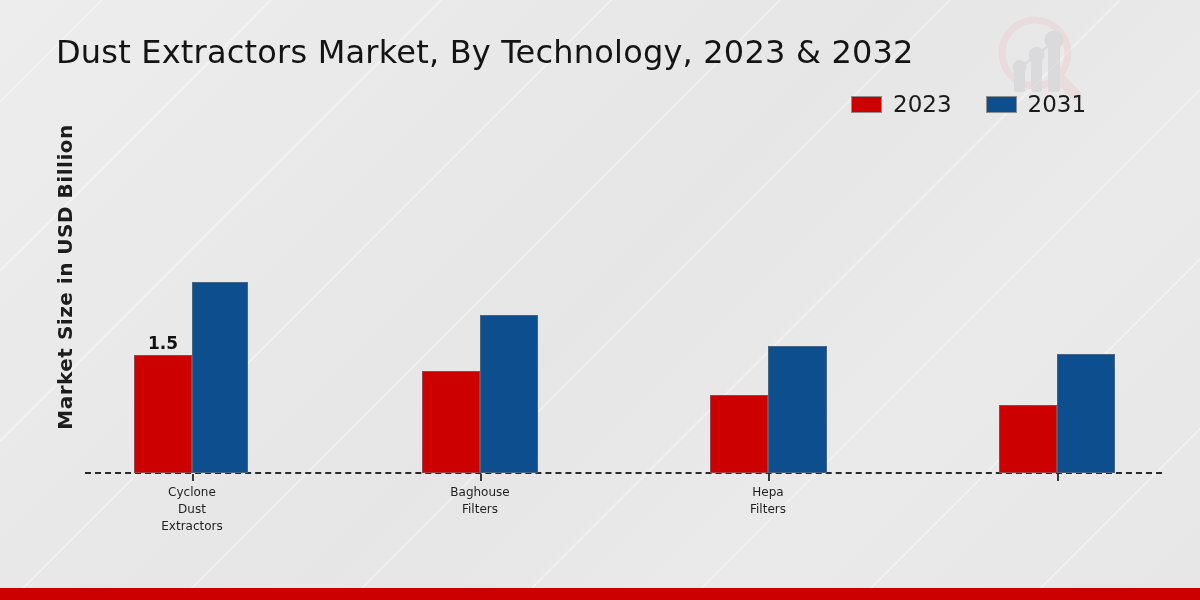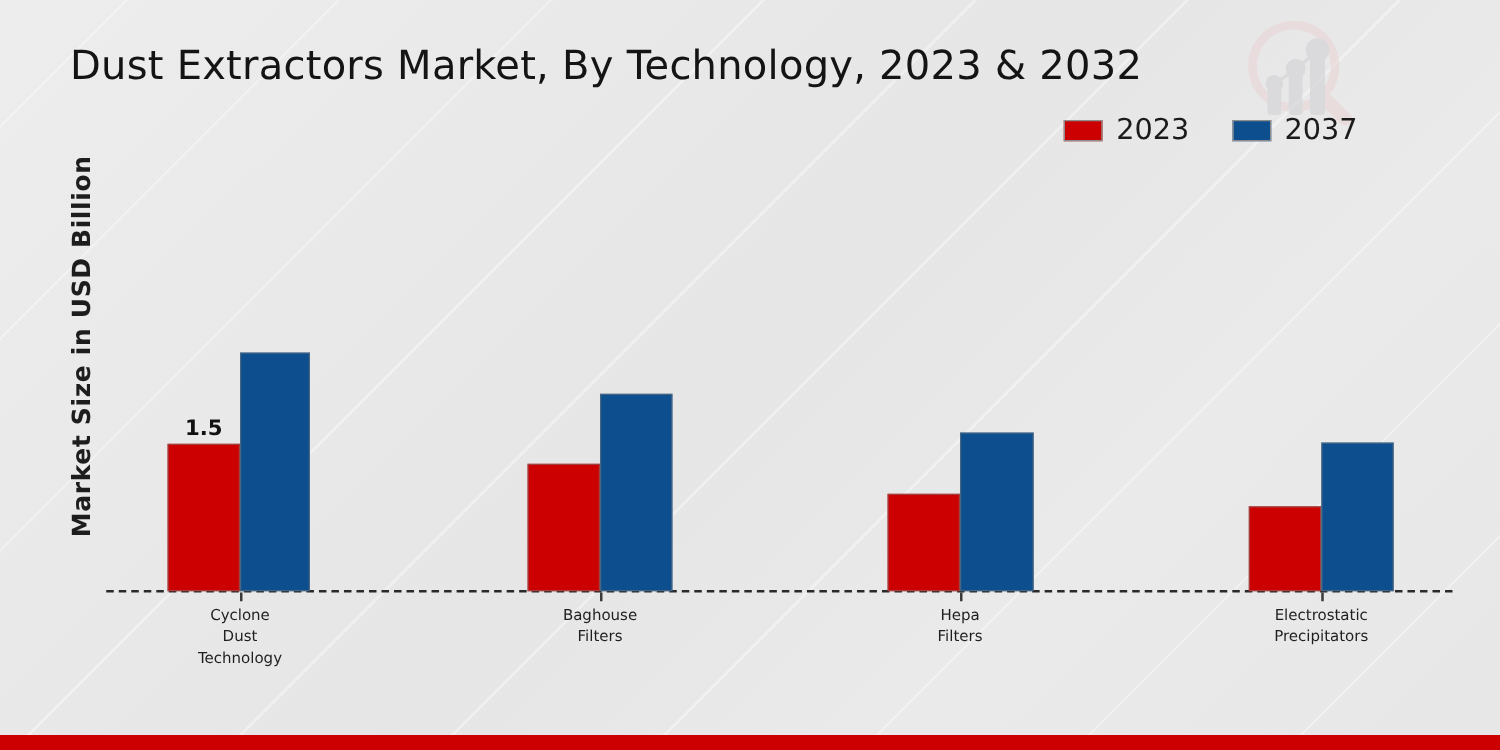--- a/index.html
+++ b/index.html
@@ -192,21 +192,21 @@
 
   <div id="chart-title">Dust Extractors Market, By Technology, 2023 &amp; 2032</div>
 
   <div id="legend">
     <div class="legend-item">
       <span class="legend-swatch" style="background:#cc0000;"></span>
       <span class="legend-label">2023</span>
     </div>
     <div class="legend-item">
       <span class="legend-swatch" style="background:#0d4e8f;"></span>
-      <span class="legend-label">2037</span>
+      <span class="legend-label">2031</span>
     </div>
   </div>
 
   <div id="y-axis-title">Market Size in USD Billion</div>
 
   <div id="plot-area">
 
     <div id="baseline"></div>
 
     <div class="bar-group" style="left:134px; width:114px;">
@@ -231,32 +231,28 @@
     </div>
 
     <div class="tick-mark" style="left:192px;"></div>
     <div class="tick-mark" style="left:480px;"></div>
     <div class="tick-mark" style="left:768px;"></div>
     <div class="tick-mark" style="left:1057px;"></div>
 
     <div class="x-tick-label" style="left:192px;">
       <div>Cyclone</div>
       <div>Dust</div>
-      <div>Technology</div>
+      <div>Extractors</div>
     </div>
     <div class="x-tick-label" style="left:480px;">
       <div>Baghouse</div>
       <div>Filters</div>
     </div>
     <div class="x-tick-label" style="left:768px;">
       <div>Hepa</div>
       <div>Filters</div>
     </div>
-    <div class="x-tick-label" style="left:1057px;">
-      <div>Electrostatic</div>
-      <div>Precipitators</div>
-    </div>
 
   </div>
 
   <div id="footer-bar"></div>
 
 </div>
 
 </body></html>

